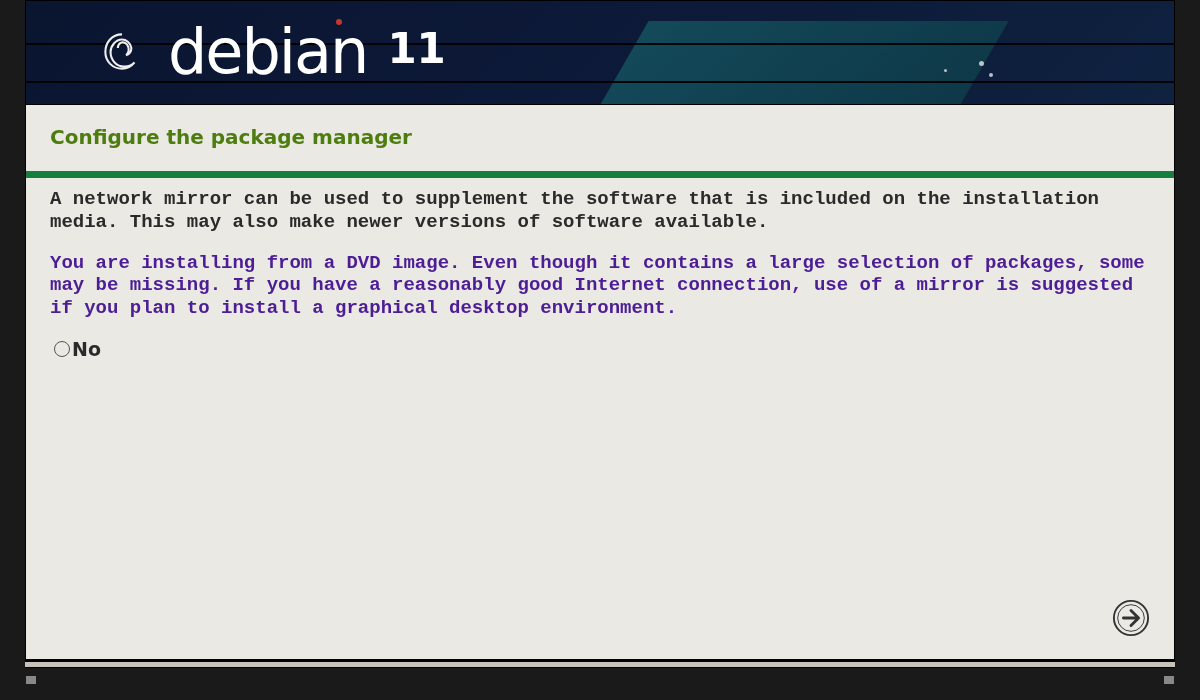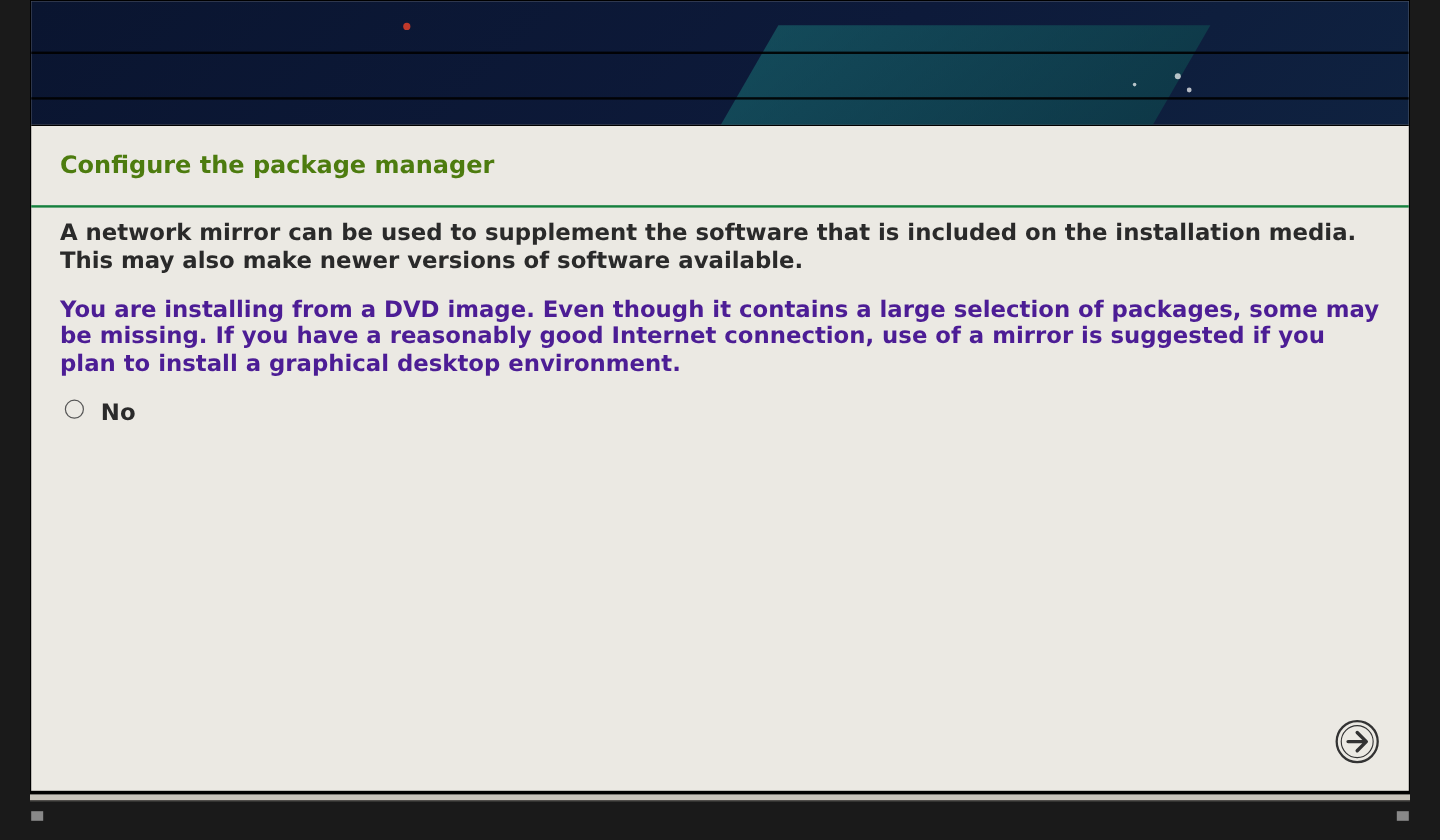--- a/index.html
+++ b/index.html
@@ -113,21 +113,22 @@
       position: relative;
     }
     .page-title {
       font-size: 20px;
       font-weight: 700;
       color: #4d7c0f;
       padding: 20px 0 22px 24px;
     }
     .text-block {
       padding: 0 24px;
-      border-top: 2px solid #15803d;
+      border-top: 7px solid #15803d;
+      font-family: Liberation Mono, monospace;
     }
     .para {
       font-size: 19px;
       font-weight: 700;
       color: #2a2a2a;
       line-height: 1.2;
       padding-top: 10px;
     }
     .para2 {
       font-size: 19px;
@@ -140,21 +141,22 @@
       font-size: 19px;
       font-style: italic;
       color: #3a3a3a;
       padding: 2px 24px 0 24px;
     }
     .options {
       padding: 18px 28px;
     }
     .option-row {
       display: flex;
-      gap: 12px;
+      align-items: center;
+      gap: 0;
       margin-bottom: 18px;
       cursor: pointer;
     }
     .radio-outer {
       width: 16px;
       height: 16px;
       border: 1.5px solid #555;
       border-radius: 50%;
       display: flex;
       align-items: center;
@@ -210,20 +212,27 @@
     <div class="header-banner">
       <div class="accent-shape"></div>
       <div class="dots">
         <div class="dot"></div>
           <div class="dot"></div>
           <div class="dot"></div>
       </div>
       <div class="header-stripe stripe1"></div>
       <div class="header-stripe stripe2"></div>
       <div class="red-dot"></div>
+      <div class="logo-wrap">
+        <svg class="swirl-icon" viewBox="0 0 100 100">
+          <path d="M 50 18 C 30 18 18 34 18 52 C 18 70 32 84 50 84 C 60 84 68 80 74 72 C 70 78 62 80 54 80 C 40 80 28 68 28 52 C 28 40 38 28 50 28 C 58 28 66 34 68 44 C 68 50 64 56 58 58 C 62 54 64 48 62 42 C 60 36 54 32 48 34 C 44 36 42 40 42 44" stroke="#eee" stroke-width="4" fill="none"></path>
+        </svg>
+        <span class="brand-text">debian</span>
+        <span class="brand-version">11</span>
+      </div>
     </div>
 
     <div class="content-area">
       <div class="page-title">Configure the package manager</div>
 
       <div class="text-block">
         <div class="para">A network mirror can be used to supplement the software that is included on the installation media. This may also make newer versions of software available.</div>
         <div class="para2">You are installing from a DVD image. Even though it contains a large selection of packages, some may be missing. If you have a reasonably good Internet connection, use of a mirror is suggested if you plan to install a graphical desktop environment.</div>
       </div>
 

